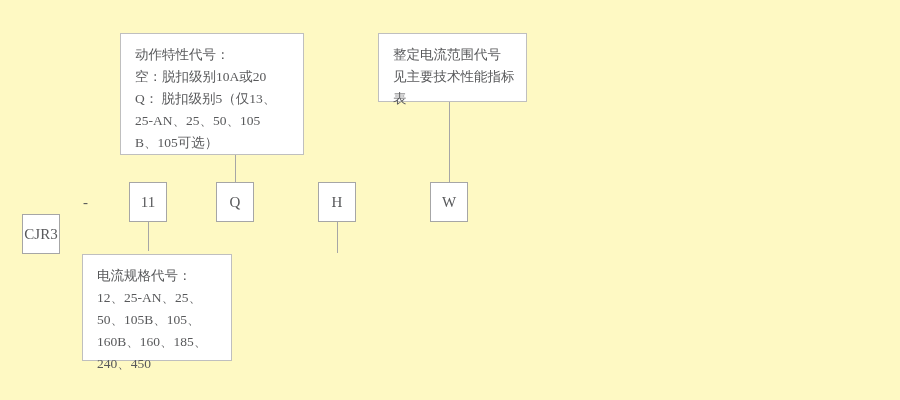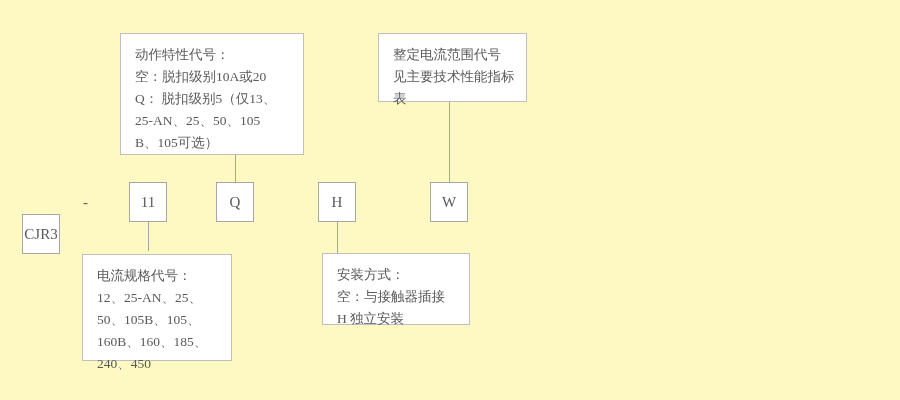--- a/index.html
+++ b/index.html
@@ -104,17 +104,14 @@
   <div class="code-box" id="box-mount">H</div>
 
   <div class="code-box" id="box-range">W</div>
 
   <div class="note-box" id="box-spec-note">电流规格代号：
 12、25-AN、25、
 50、105B、105、
 160B、160、185、
 240、450</div>
 
-  <div class="note-box" id="box-mount-note">安装方式：
-空：与接触器插接
-H   独立安装</div>
 
 </div>
 
 </body></html>

